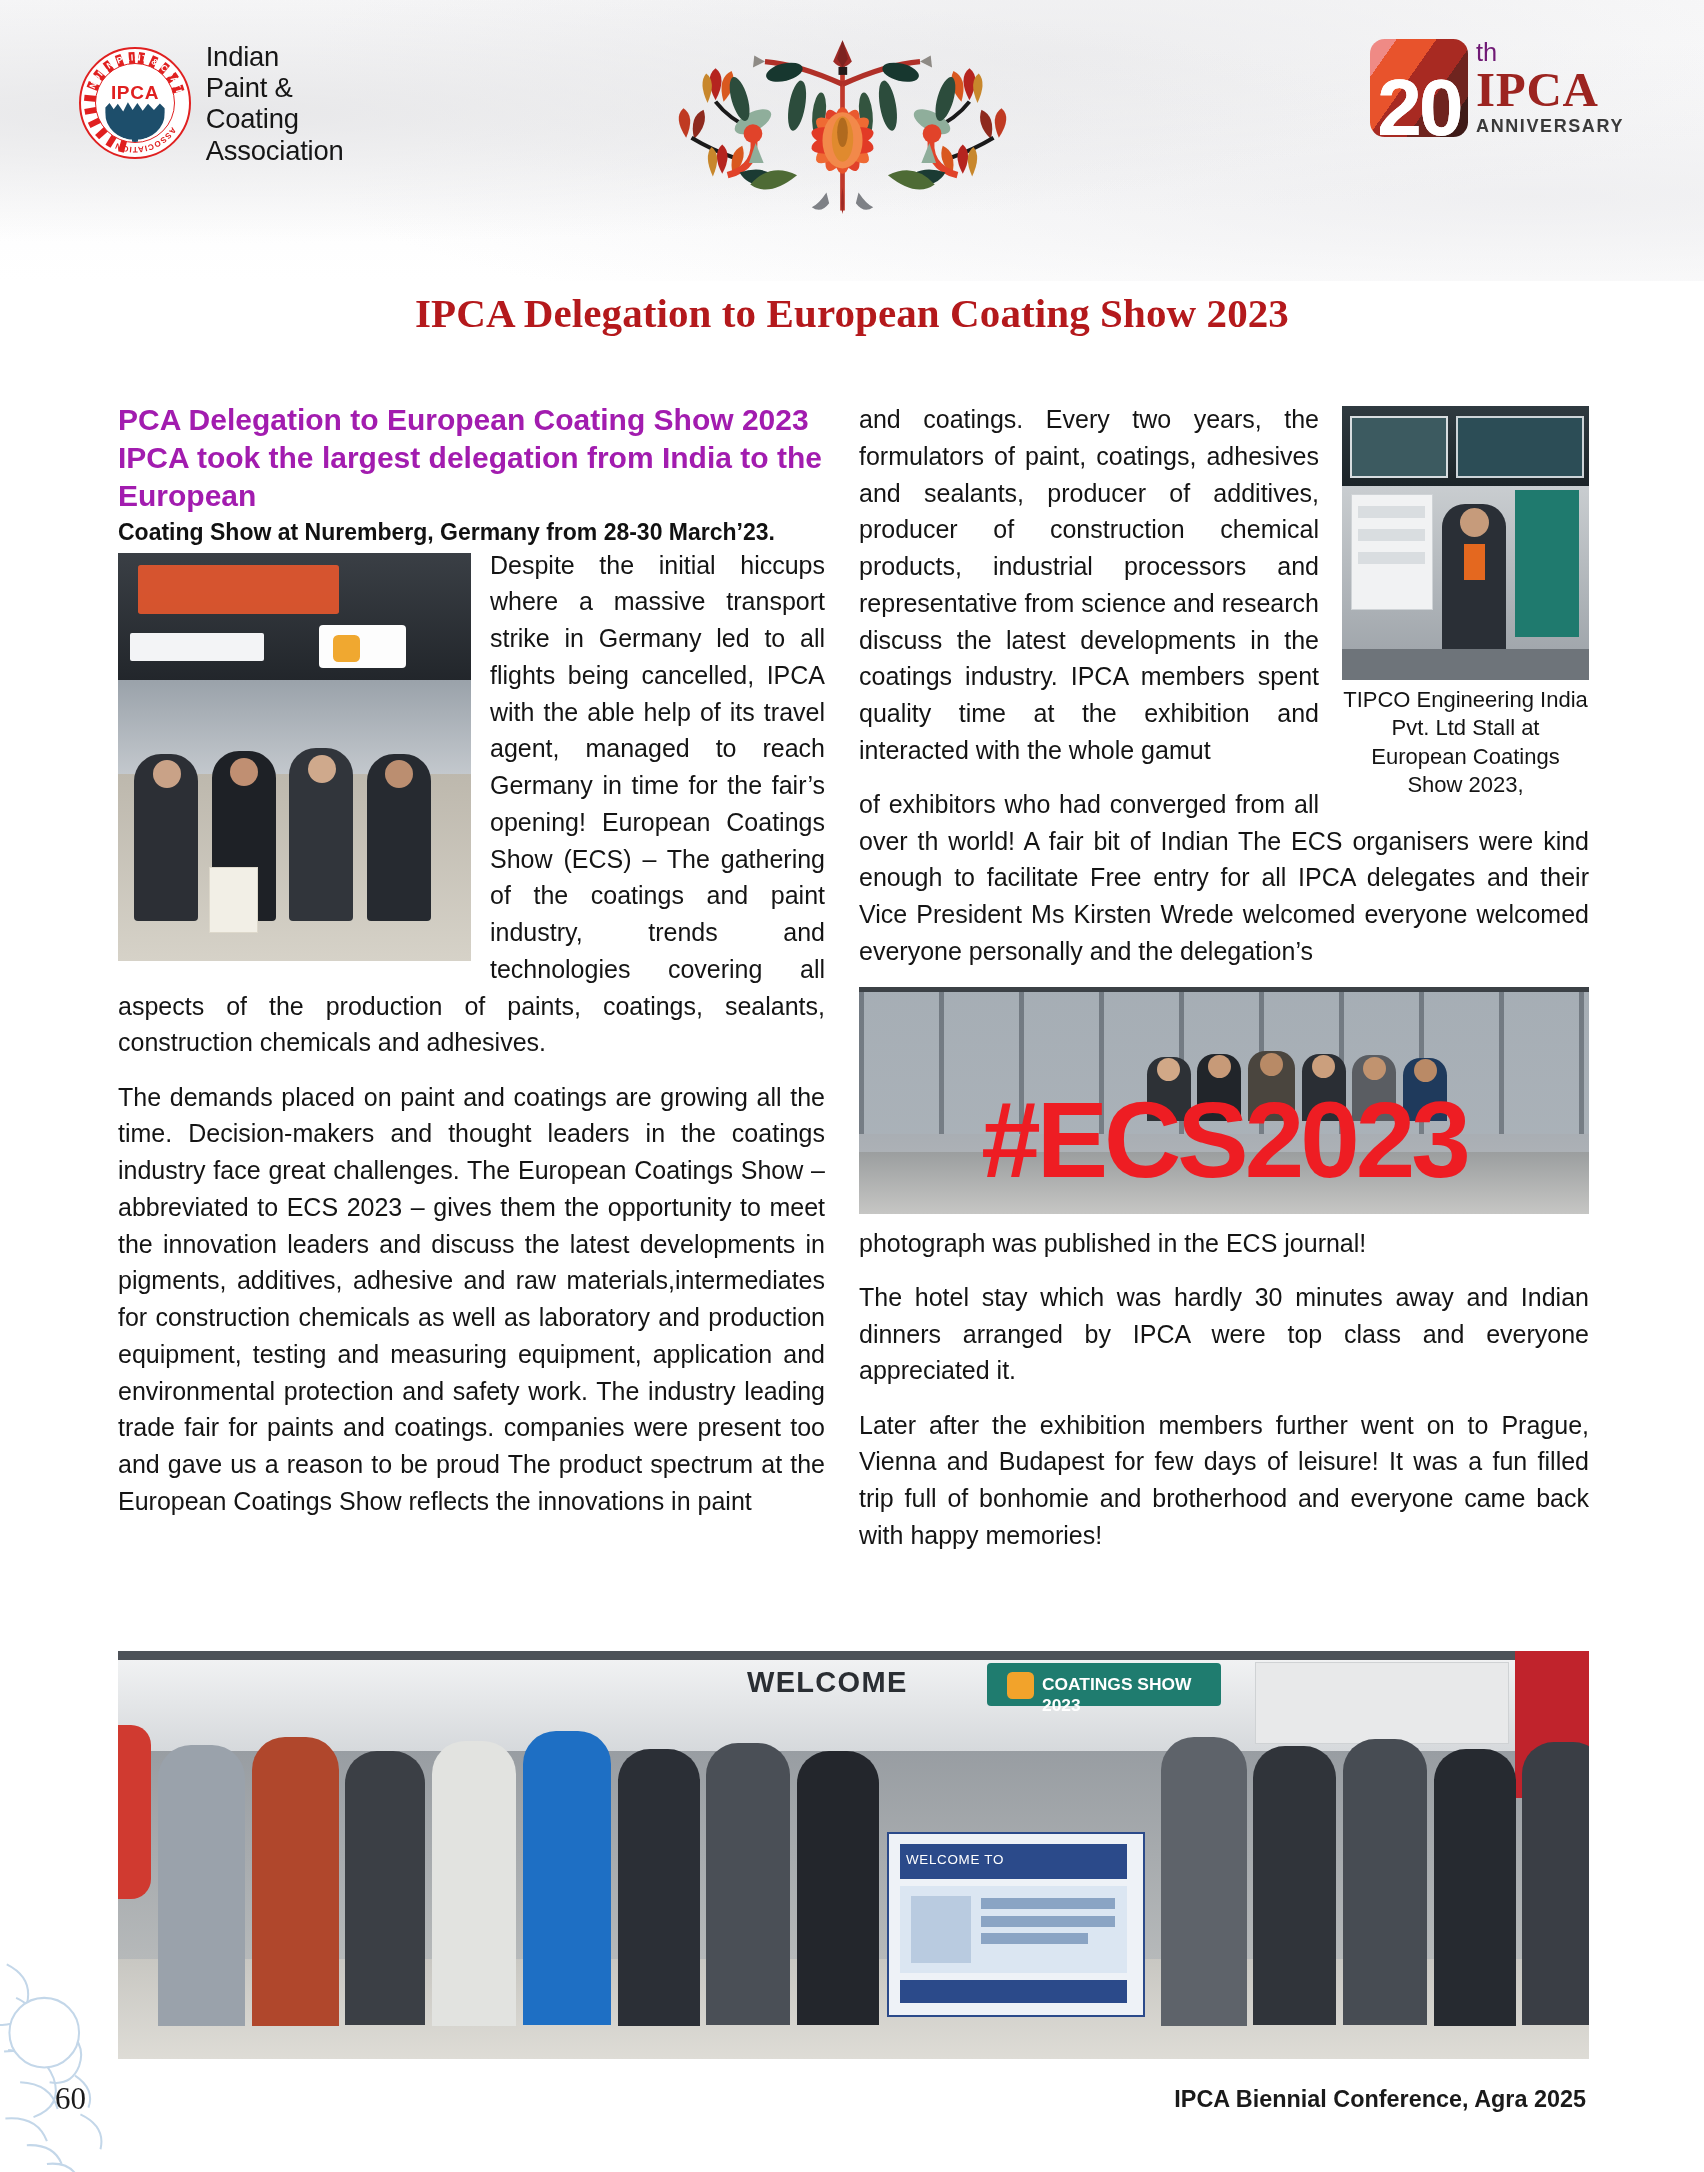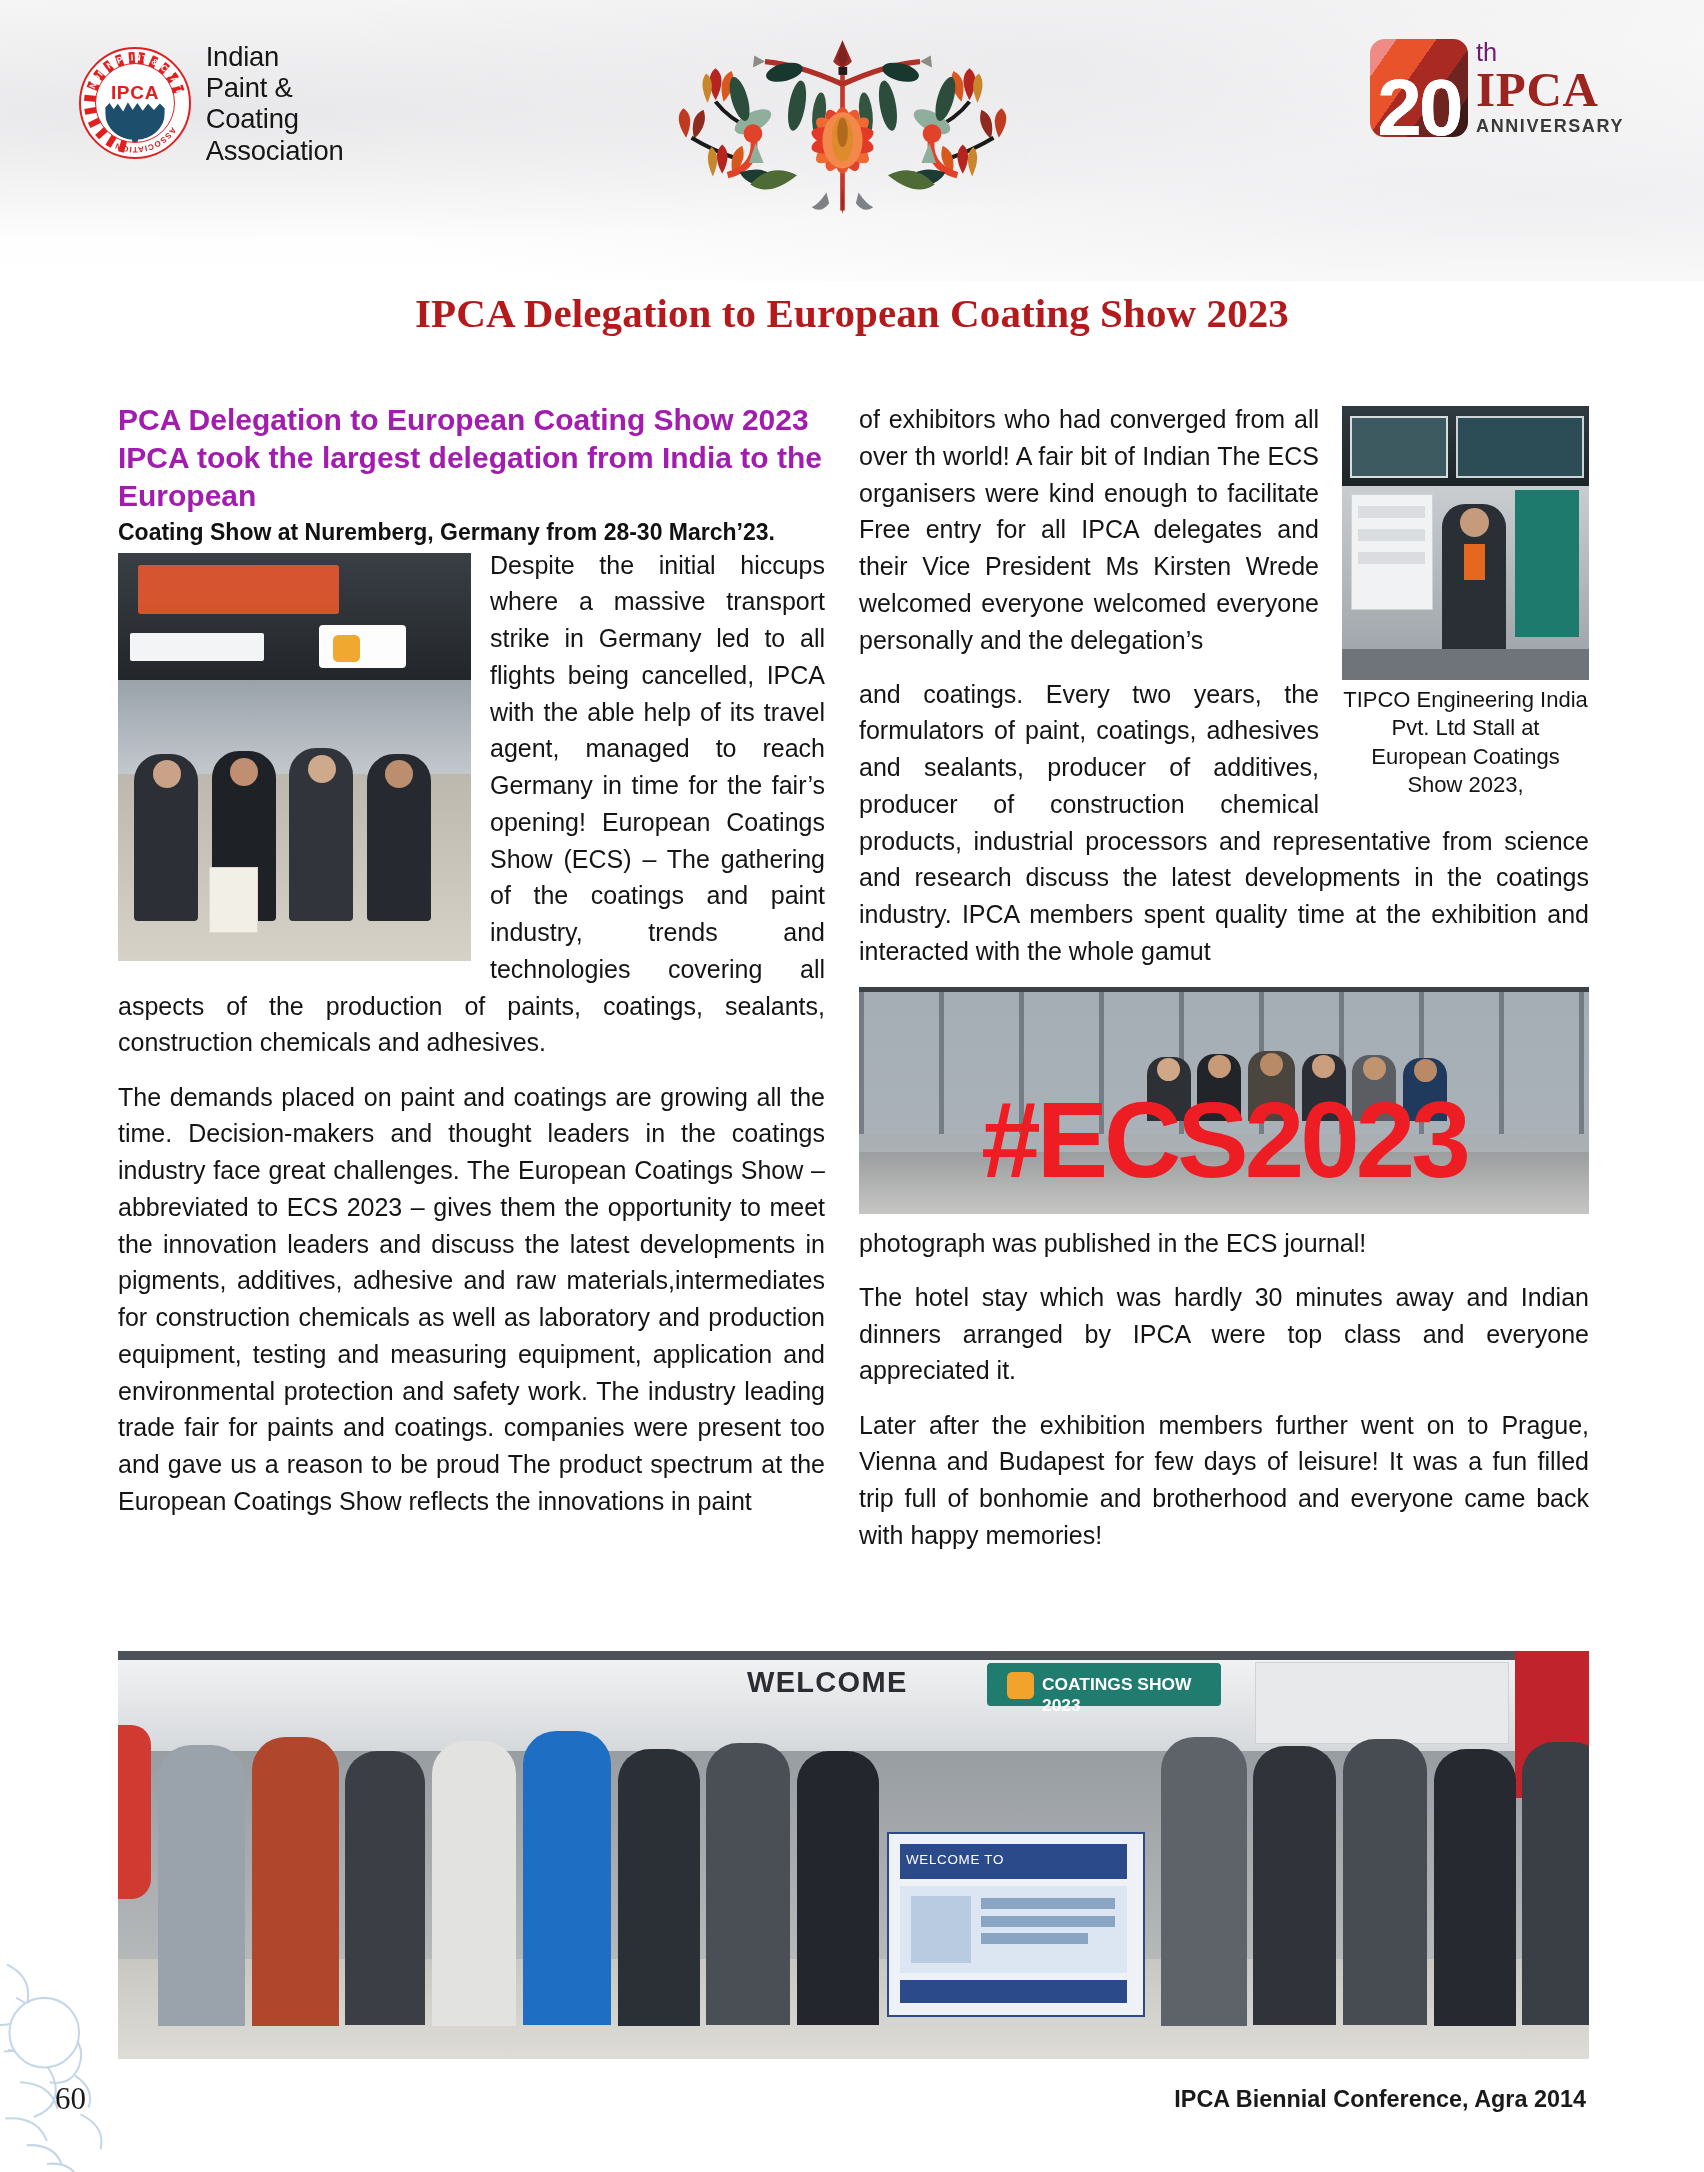--- a/index.html
+++ b/index.html
@@ -495,22 +495,22 @@
           <div class="ph-band" style="left:16px;top:146px;width:67px;height:12px;background:#d9dde0;"></div>
           <div class="ph-band" style="left:173px;top:84px;width:64px;height:147px;background:#1f7a6e;"></div>
           <div class="ph-band" style="left:100px;top:98px;width:64px;height:167px;background:#2a2f36;border-radius:23px 23px 2.7px 2.7px;"></div>
           <div class="ph-band" style="left:118px;top:102px;width:29px;height:29px;background:#c69b7b;border-radius:50%;"></div>
           <div class="ph-band" style="left:122px;top:138px;width:21.4px;height:36px;background:#e4681f;"></div>
           <div class="ph-band" style="left:0;bottom:0;right:0;height:31px;background:#6e747a;"></div>
         </div>
         <p class="caption">TIPCO Engineering India Pvt. Ltd Stall at European Coatings Show 2023,</p>
       </div>
 
+      <p class="body">and  coatings. Every two years, the formulators of paint, coatings, adhesives and sealants, producer of additives, producer of construction chemical products, industrial processors and representative from science and research discuss the latest developments in the coatings industry. IPCA members spent quality time at the exhibition and interacted with the whole gamut</p>
       <p class="body">of exhibitors who  had converged  from  all over th  world! A fair  bit  of Indian The ECS organisers were  kind  enough to  facilitate  Free entry  for  all  IPCA  delegates and their Vice  President Ms Kirsten Wrede welcomed everyone welcomed  everyone  personally and  the  delegation’s</p>
-      <p class="body">and  coatings. Every two years, the formulators of paint, coatings, adhesives and sealants, producer of additives, producer of construction chemical products, industrial processors and representative from science and research discuss the latest developments in the coatings industry. IPCA members spent quality time at the exhibition and interacted with the whole gamut</p>
 
       <div class="photo photo-ecs">
         <div class="ph-band" style="left:0;top:0;right:0;bottom:0;background:linear-gradient(180deg,#8d949c,#b8bcc0);"></div>
         <div class="ph-band" style="left:0;top:0;right:0;height:147px;background:repeating-linear-gradient(90deg,#6d757d 0px,#6d757d 5.3px,#aab2b9 5.3px,#aab2b9 80px);opacity:0.85;"></div>
         <div class="ph-band" style="left:0;top:0;right:0;height:5.3px;background:#3c4146;"></div>
         <div class="ph-band" style="left:288px;top:70px;width:44px;height:64px;background:#2d3136;border-radius:17.4px 17.4px 0 0;"></div>
         <div class="ph-band" style="left:338px;top:67px;width:44px;height:67px;background:#21252a;border-radius:17.4px 17.4px 0 0;"></div>
         <div class="ph-band" style="left:389px;top:64px;width:47px;height:70px;background:#4a453e;border-radius:17.4px 17.4px 0 0;"></div>
         <div class="ph-band" style="left:443px;top:67px;width:44px;height:67px;background:#2a2e34;border-radius:17.4px 17.4px 0 0;"></div>
         <div class="ph-band" style="left:493px;top:68px;width:44px;height:66px;background:#5a5d62;border-radius:17.4px 17.4px 0 0;"></div>
@@ -583,15 +583,15 @@
         <path d="M96 116 q34 22 22 56 q-12 30 -44 24"></path>
         <path d="M112 186 q30 20 20 48"></path>
         <circle cx="66" cy="122" r="52" stroke-width="3" fill="#ffffff"></circle>
         <path d="M120 244 q38 18 30 52"></path>
         <path d="M70 318 q36 -4 48 24"></path>
       </g>
     </svg>
   </div>
 
   <div class="page-number">60</div>
-  <div class="footer-right">IPCA Biennial Conference, Agra 2014</div>
+  <div class="footer-right">IPCA Biennial Conference, Agra 2025</div>
 </div>
 
 
 </body></html>

